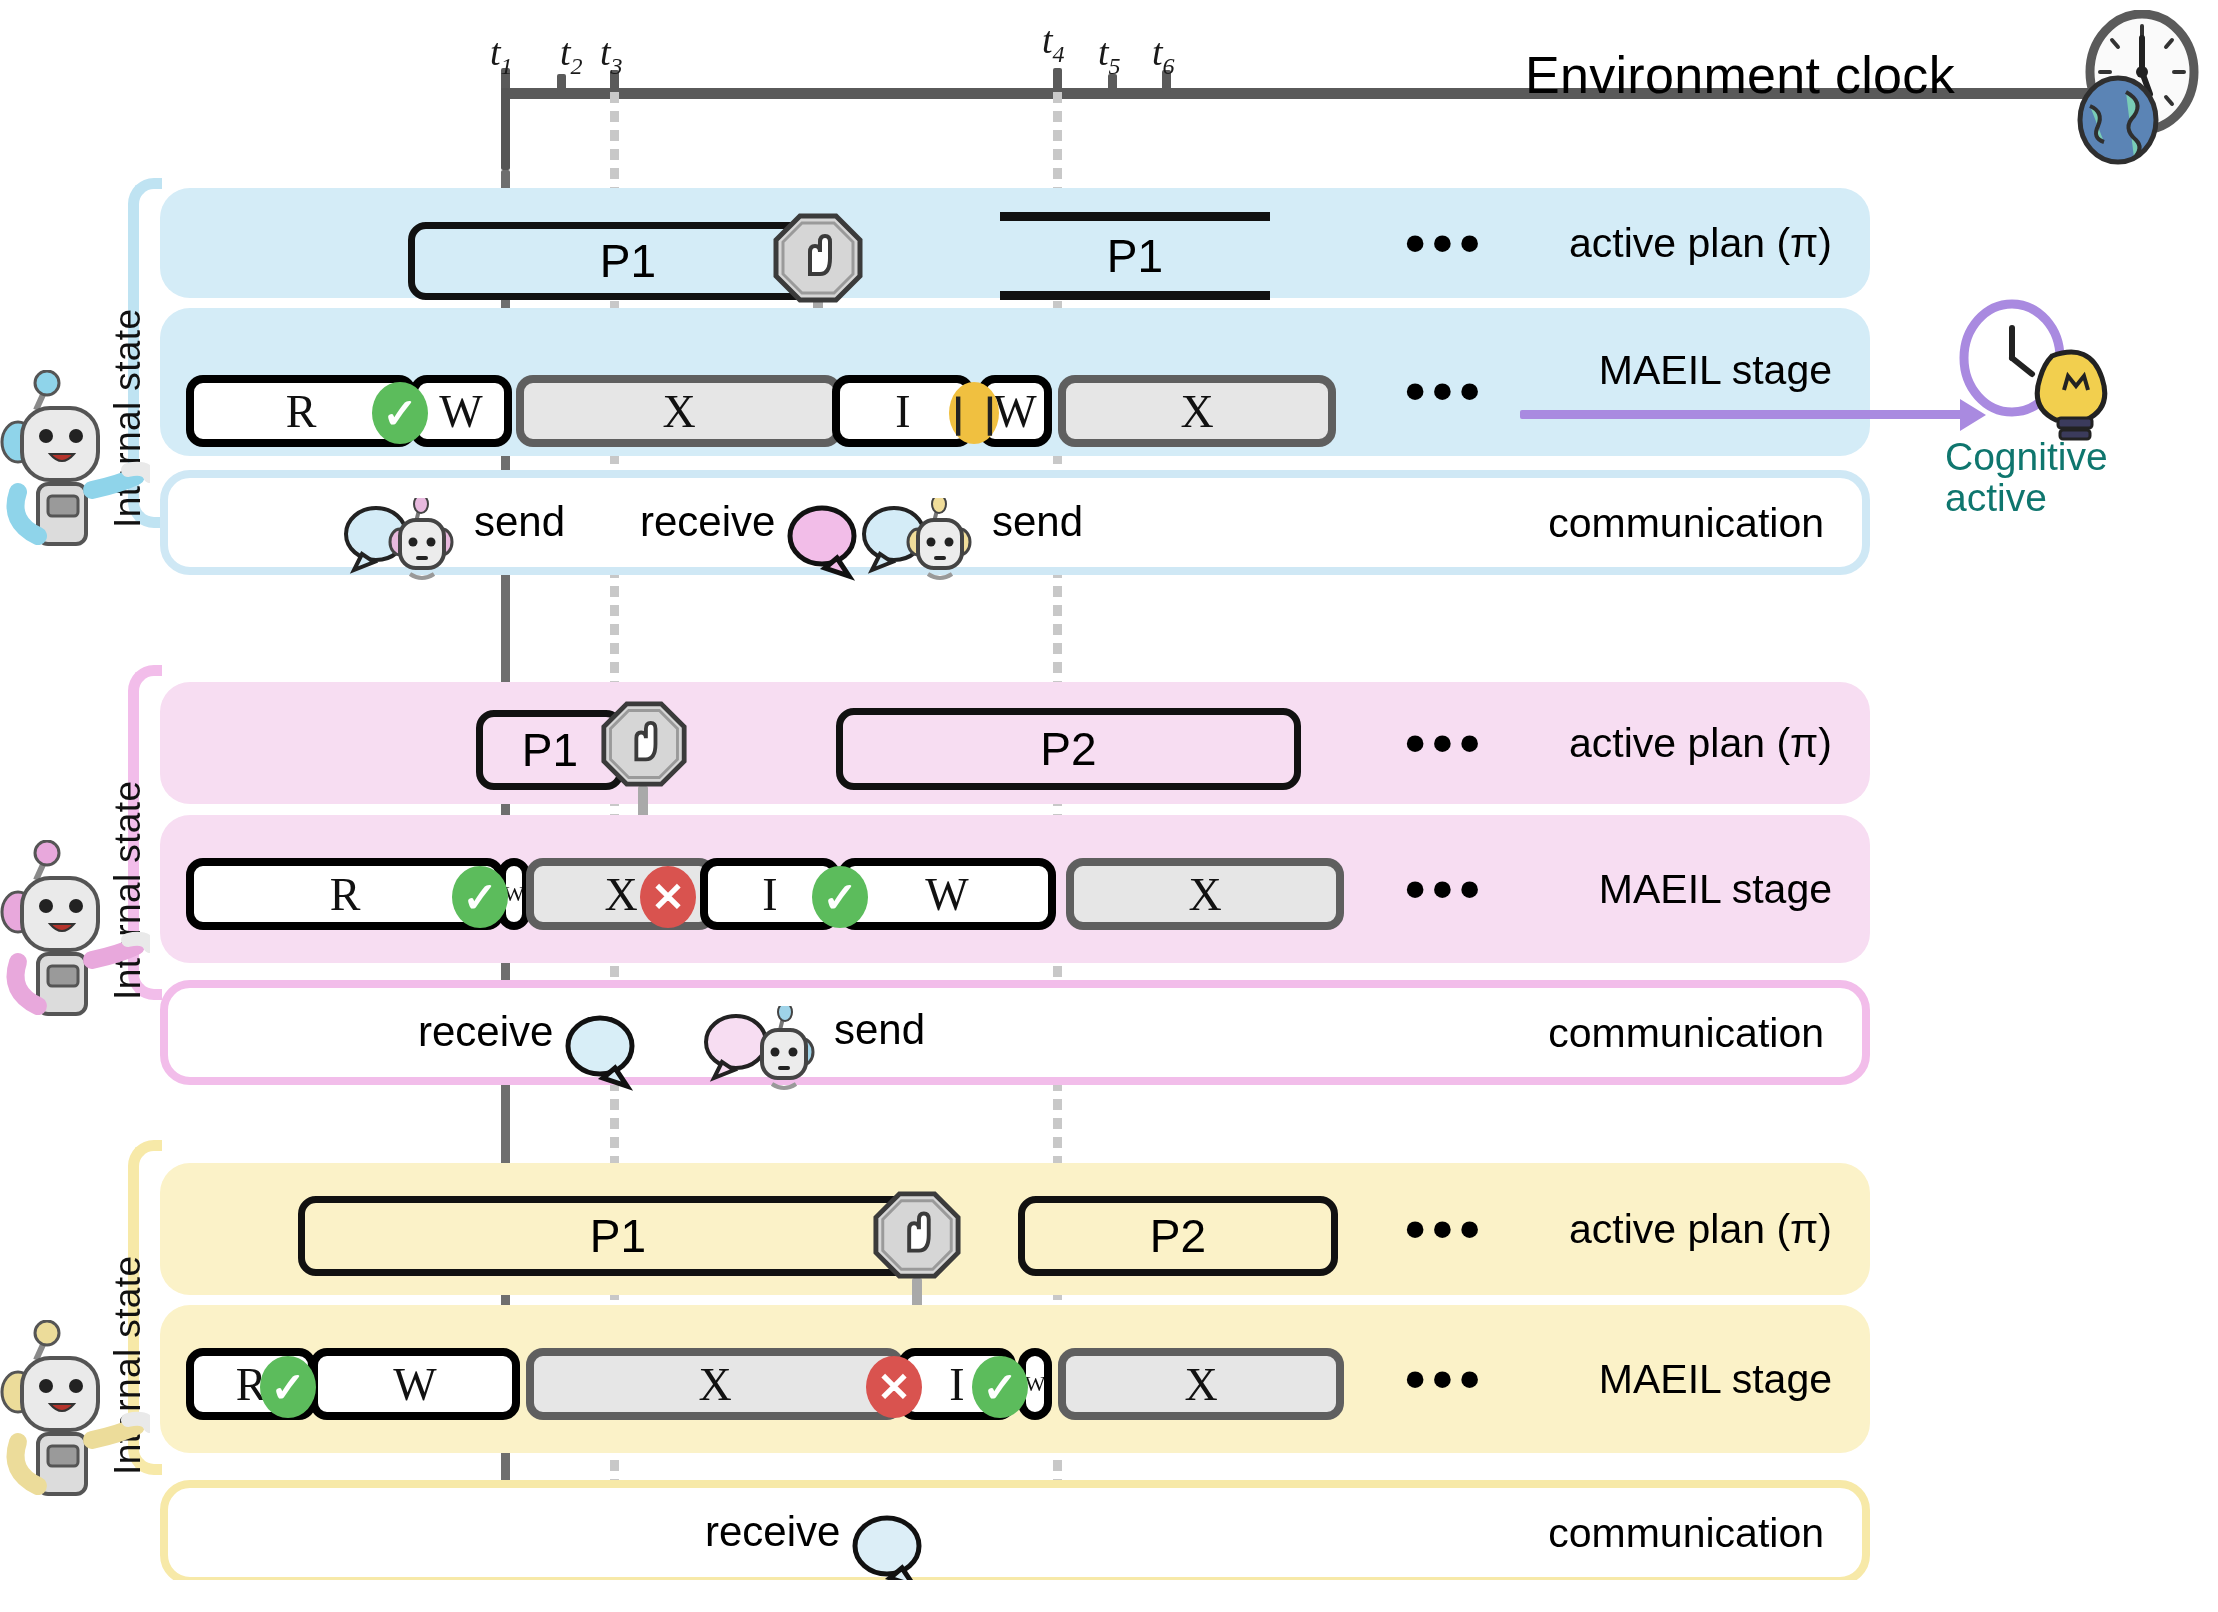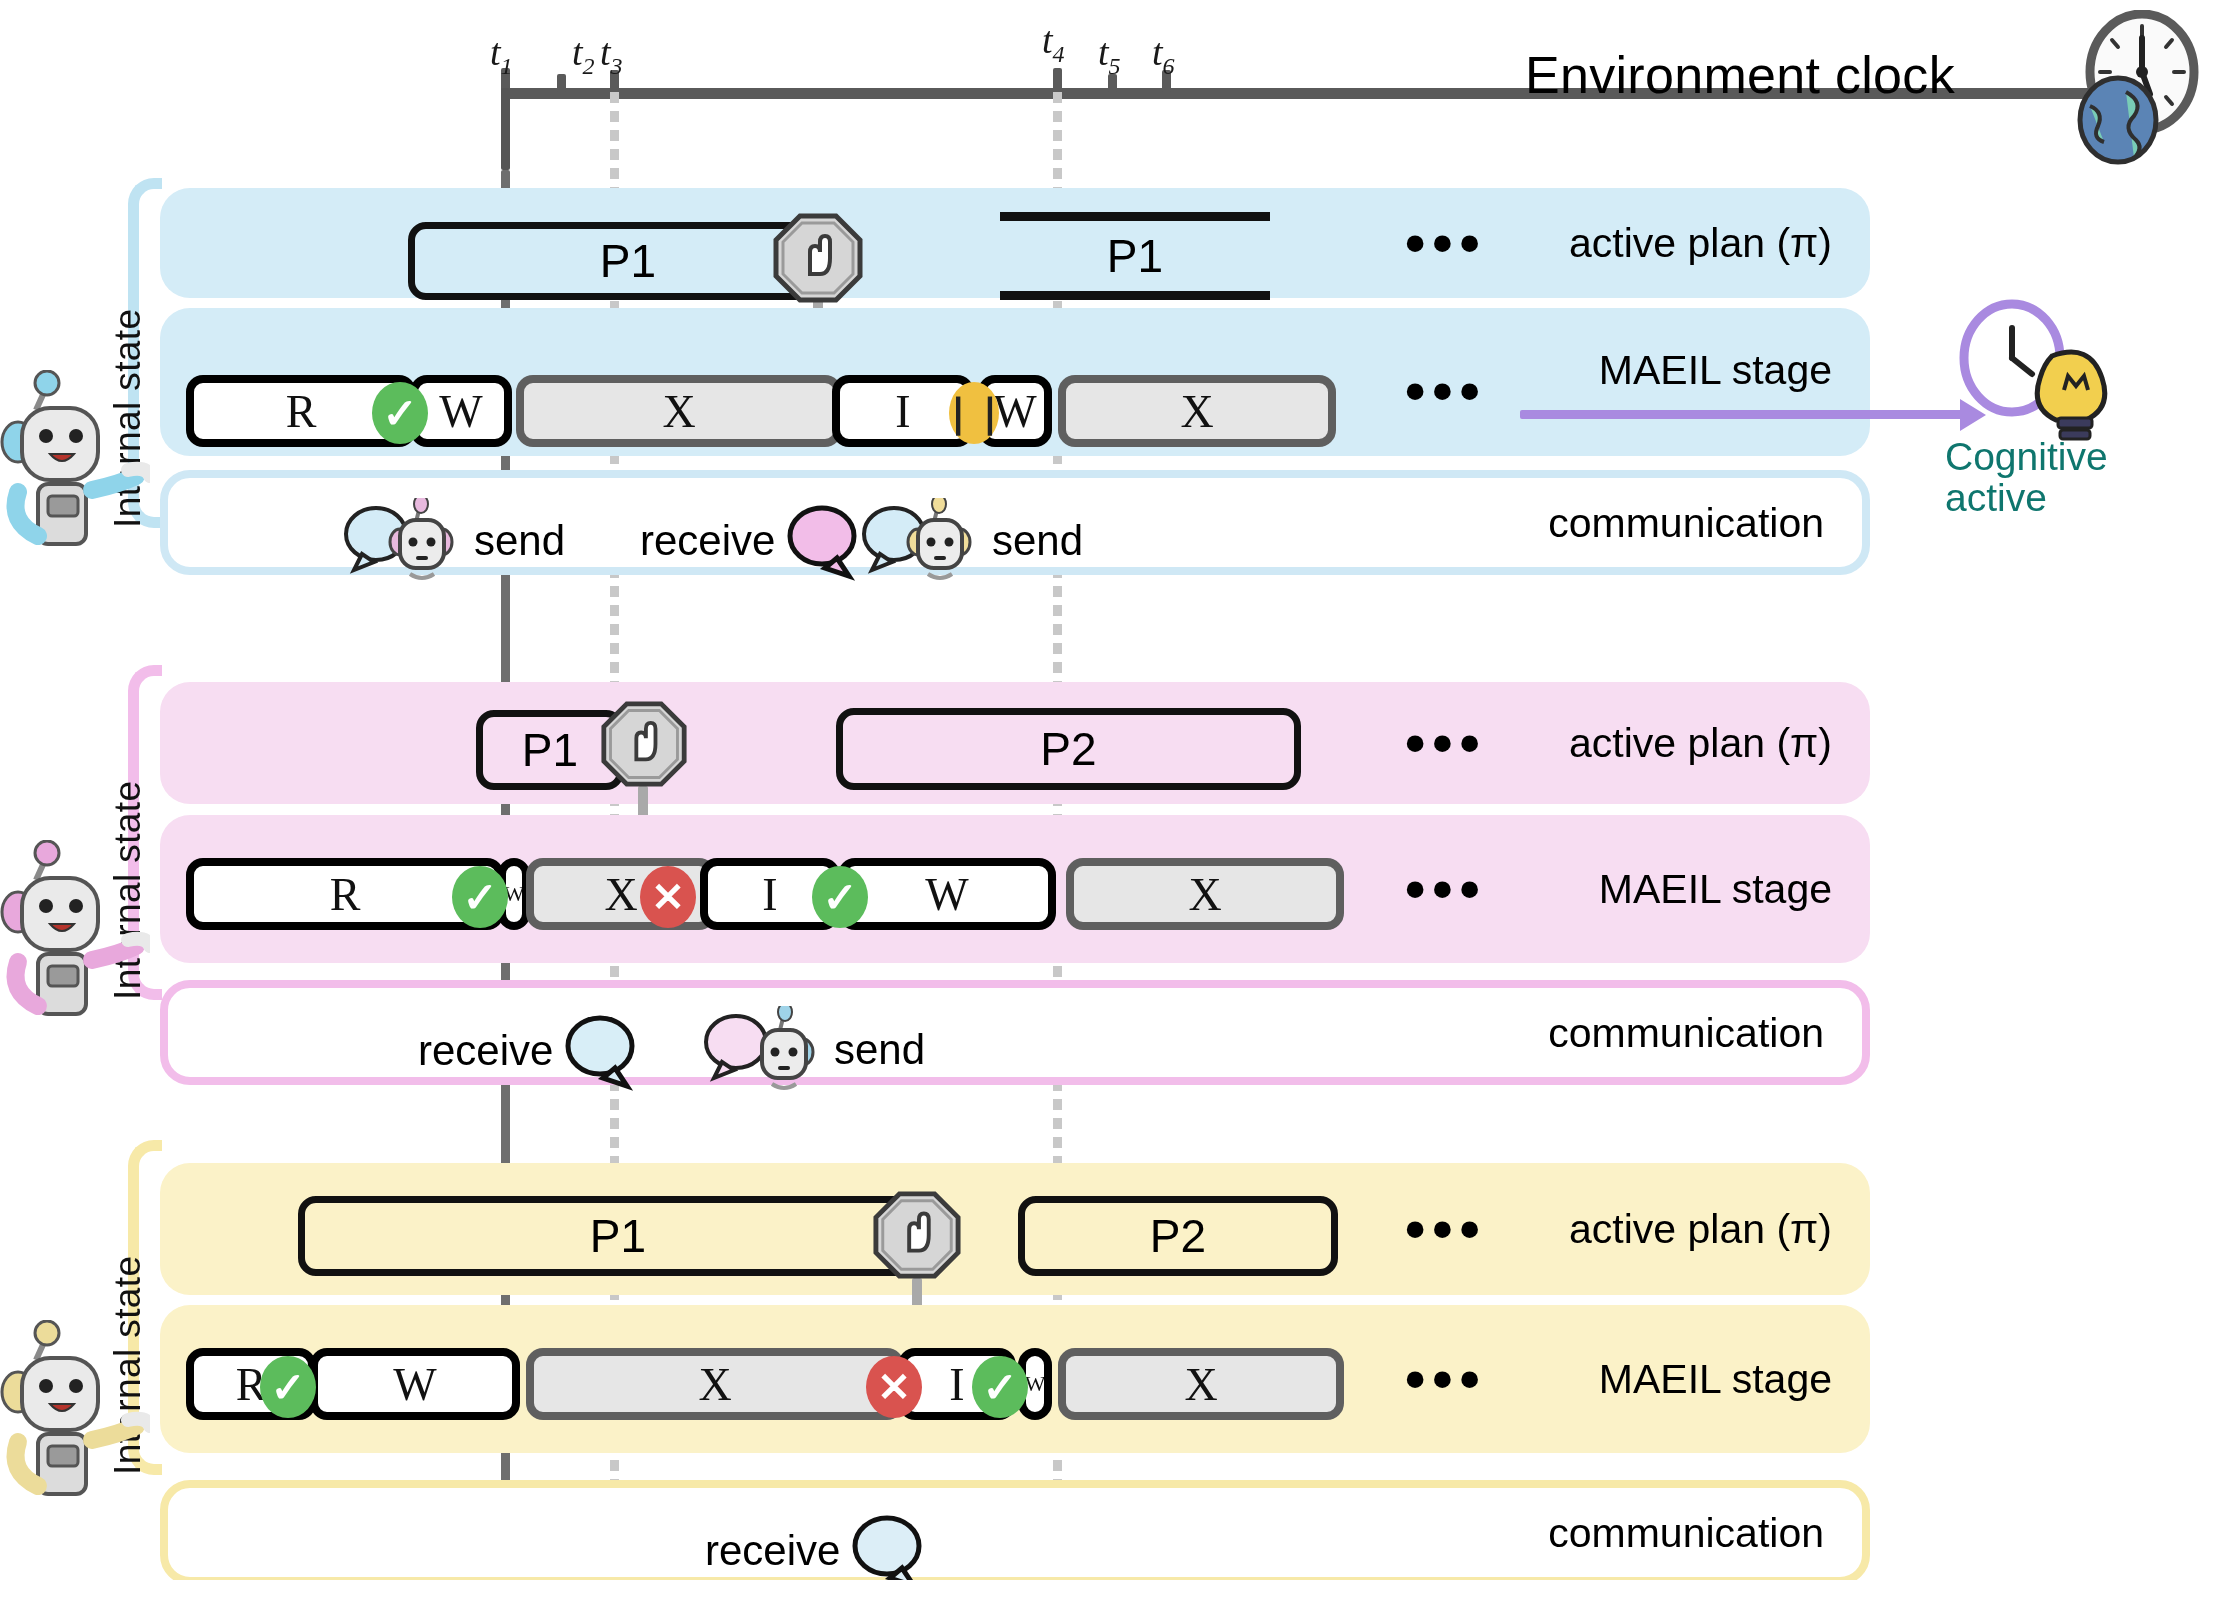--- a/index.html
+++ b/index.html
@@ -171,21 +171,21 @@
     font-weight: bold;
     z-index: 6;
   }
   .marker.ok   { background: #5cbc5c; }
   .marker.fail { background: #d9534f; }
   .marker.pause{ background: #f0c040; }
   
   .comm-item {
     position: absolute;
     display: flex;
-    align-items: center;
+    align-items: flex-start;
     gap: 4px;
     font-size: 42px;
     color: #000;
     white-space: nowrap;
   }
   
   .cog-text {
     position: absolute;
     color: #0f766e;
     font-size: 39px;
@@ -214,21 +214,21 @@
     <div class="axis-line" style="left:505px; top:88px; width:1620px;"></div>
     <div class="arrow-head" style="left:2120px; top:77px;"></div>
     <div class="axis-tick" style="left:501px; top:68px; height:24px;"></div>
     <div class="axis-tick" style="left:557px; top:74px; height:18px;"></div>
     <div class="axis-tick" style="left:610px; top:70px; height:22px;"></div>
     <div class="axis-tick" style="left:1053px; top:68px; height:24px;"></div>
     <div class="axis-tick" style="left:1108px; top:74px; height:18px;"></div>
     <div class="axis-tick" style="left:1162px; top:70px; height:22px;"></div>
 
     <div class="tick-label" style="left:490px; top:30px;"><i>t</i><sub>1</sub></div>
-    <div class="tick-label" style="left:572px; top:30px;"><i>t</i><sub>2</sub></div>
+    <div class="tick-label" style="left:560px; top:30px;"><i>t</i><sub>2</sub></div>
     <div class="tick-label" style="left:600px; top:30px;"><i>t</i><sub>3</sub></div>
     <div class="tick-label" style="left:1042px; top:18px;"><i>t</i><sub>4</sub></div>
     <div class="tick-label" style="left:1098px; top:30px;"><i>t</i><sub>5</sub></div>
     <div class="tick-label" style="left:1152px; top:30px;"><i>t</i><sub>6</sub></div>
 
     <div class="env-label" style="left:1525px; top:32px;">Environment clock</div>
 
     <div style="position:absolute; left:2060px; top:10px; width:140px; height:160px;">
       <svg width="140" height="160" viewBox="0 0 140 160">
         <ellipse cx="82" cy="62" rx="52" ry="58" fill="#fafafa" stroke="#5a5a5a" stroke-width="9"></ellipse>

